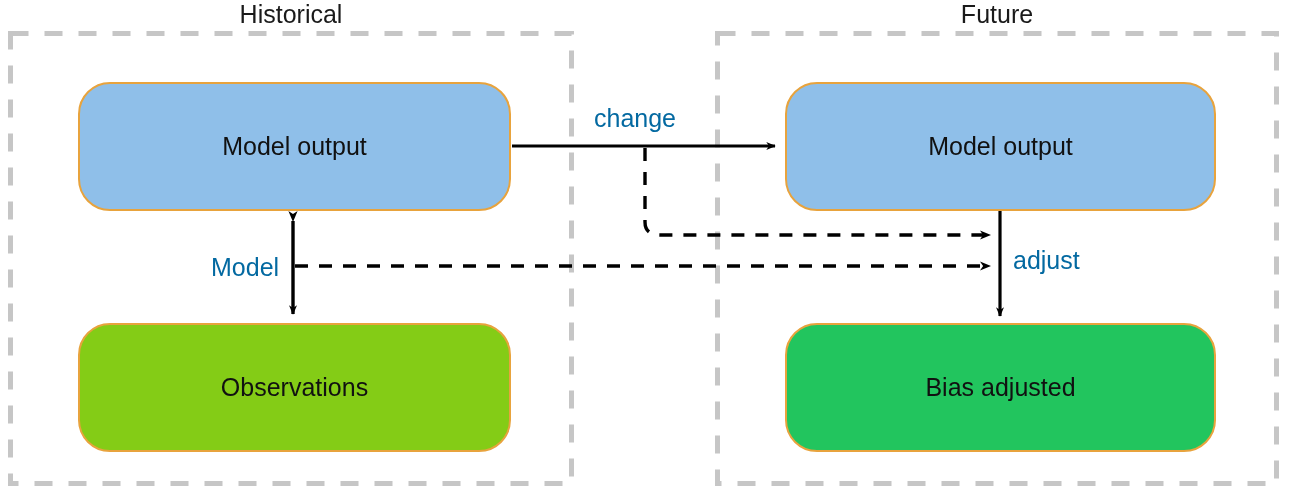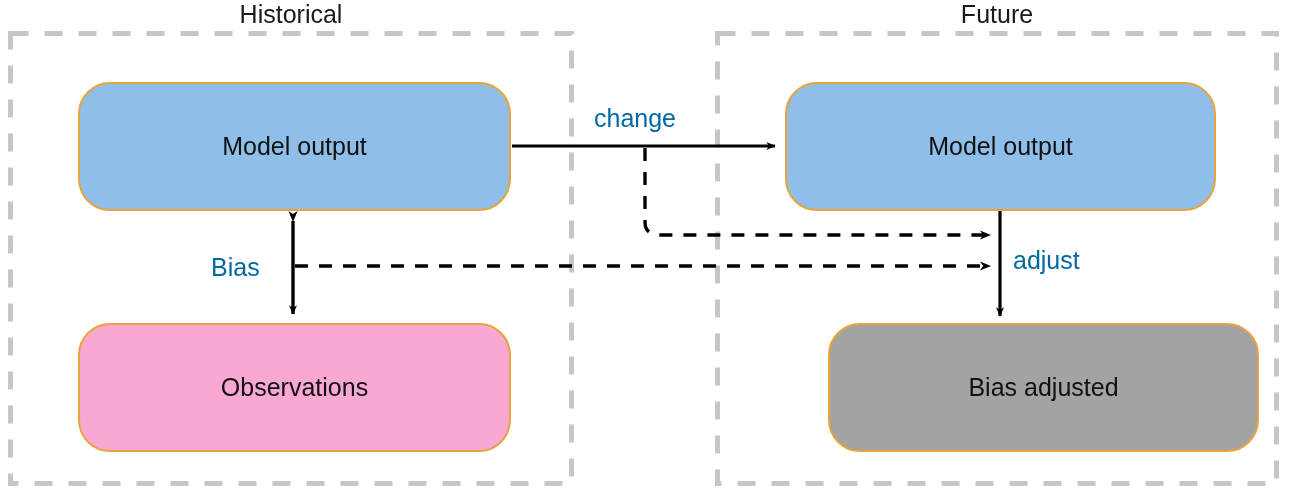--- a/index.html
+++ b/index.html
@@ -137,29 +137,29 @@
 
     <path d="M 295,266 L 990,266" fill="none" stroke="#000000" stroke-width="3.4" stroke-dasharray="13 11" stroke-linecap="butt" marker-end="url(#arrowEndDash)"></path>
 
     <path d="M 1000,211 L 1000,316" fill="none" stroke="#000000" stroke-width="3.2" marker-end="url(#arrowEnd)"></path>
   </svg>
 
   <div class="node-box" id="node-hist-model" style="background: rgb(143, 191, 233); border-color: rgb(232, 163, 61);">
     <span class="node-label">Model output</span>
   </div>
 
-  <div class="node-box" id="node-hist-obs" style="background: #f9a8d4; border-color: rgb(232, 163, 61);">
+  <div class="node-box" id="node-hist-obs" style="background: #84cc16; border-color: rgb(232, 163, 61);">
     <span class="node-label">Observations</span>
   </div>
 
   <div class="node-box" id="node-fut-model" style="background: rgb(143, 191, 233); border-color: rgb(232, 163, 61);">
     <span class="node-label">Model output</span>
   </div>
 
-  <div class="node-box" id="node-fut-bias" style="background: #a3a3a3; border-color: rgb(232, 163, 61); margin-left: 43px;">
+  <div class="node-box" id="node-fut-bias" style="background: #22c55e; border-color: rgb(232, 163, 61);">
     <span class="node-label">Bias adjusted</span>
   </div>
 
   <div class="edge-label" id="edge-label-change">change</div>
-  <div class="edge-label" id="edge-label-bias">Bias</div>
+  <div class="edge-label" id="edge-label-bias">Model</div>
   <div class="edge-label" id="edge-label-adjust">adjust</div>
 
 </div>
 
 </body></html>

